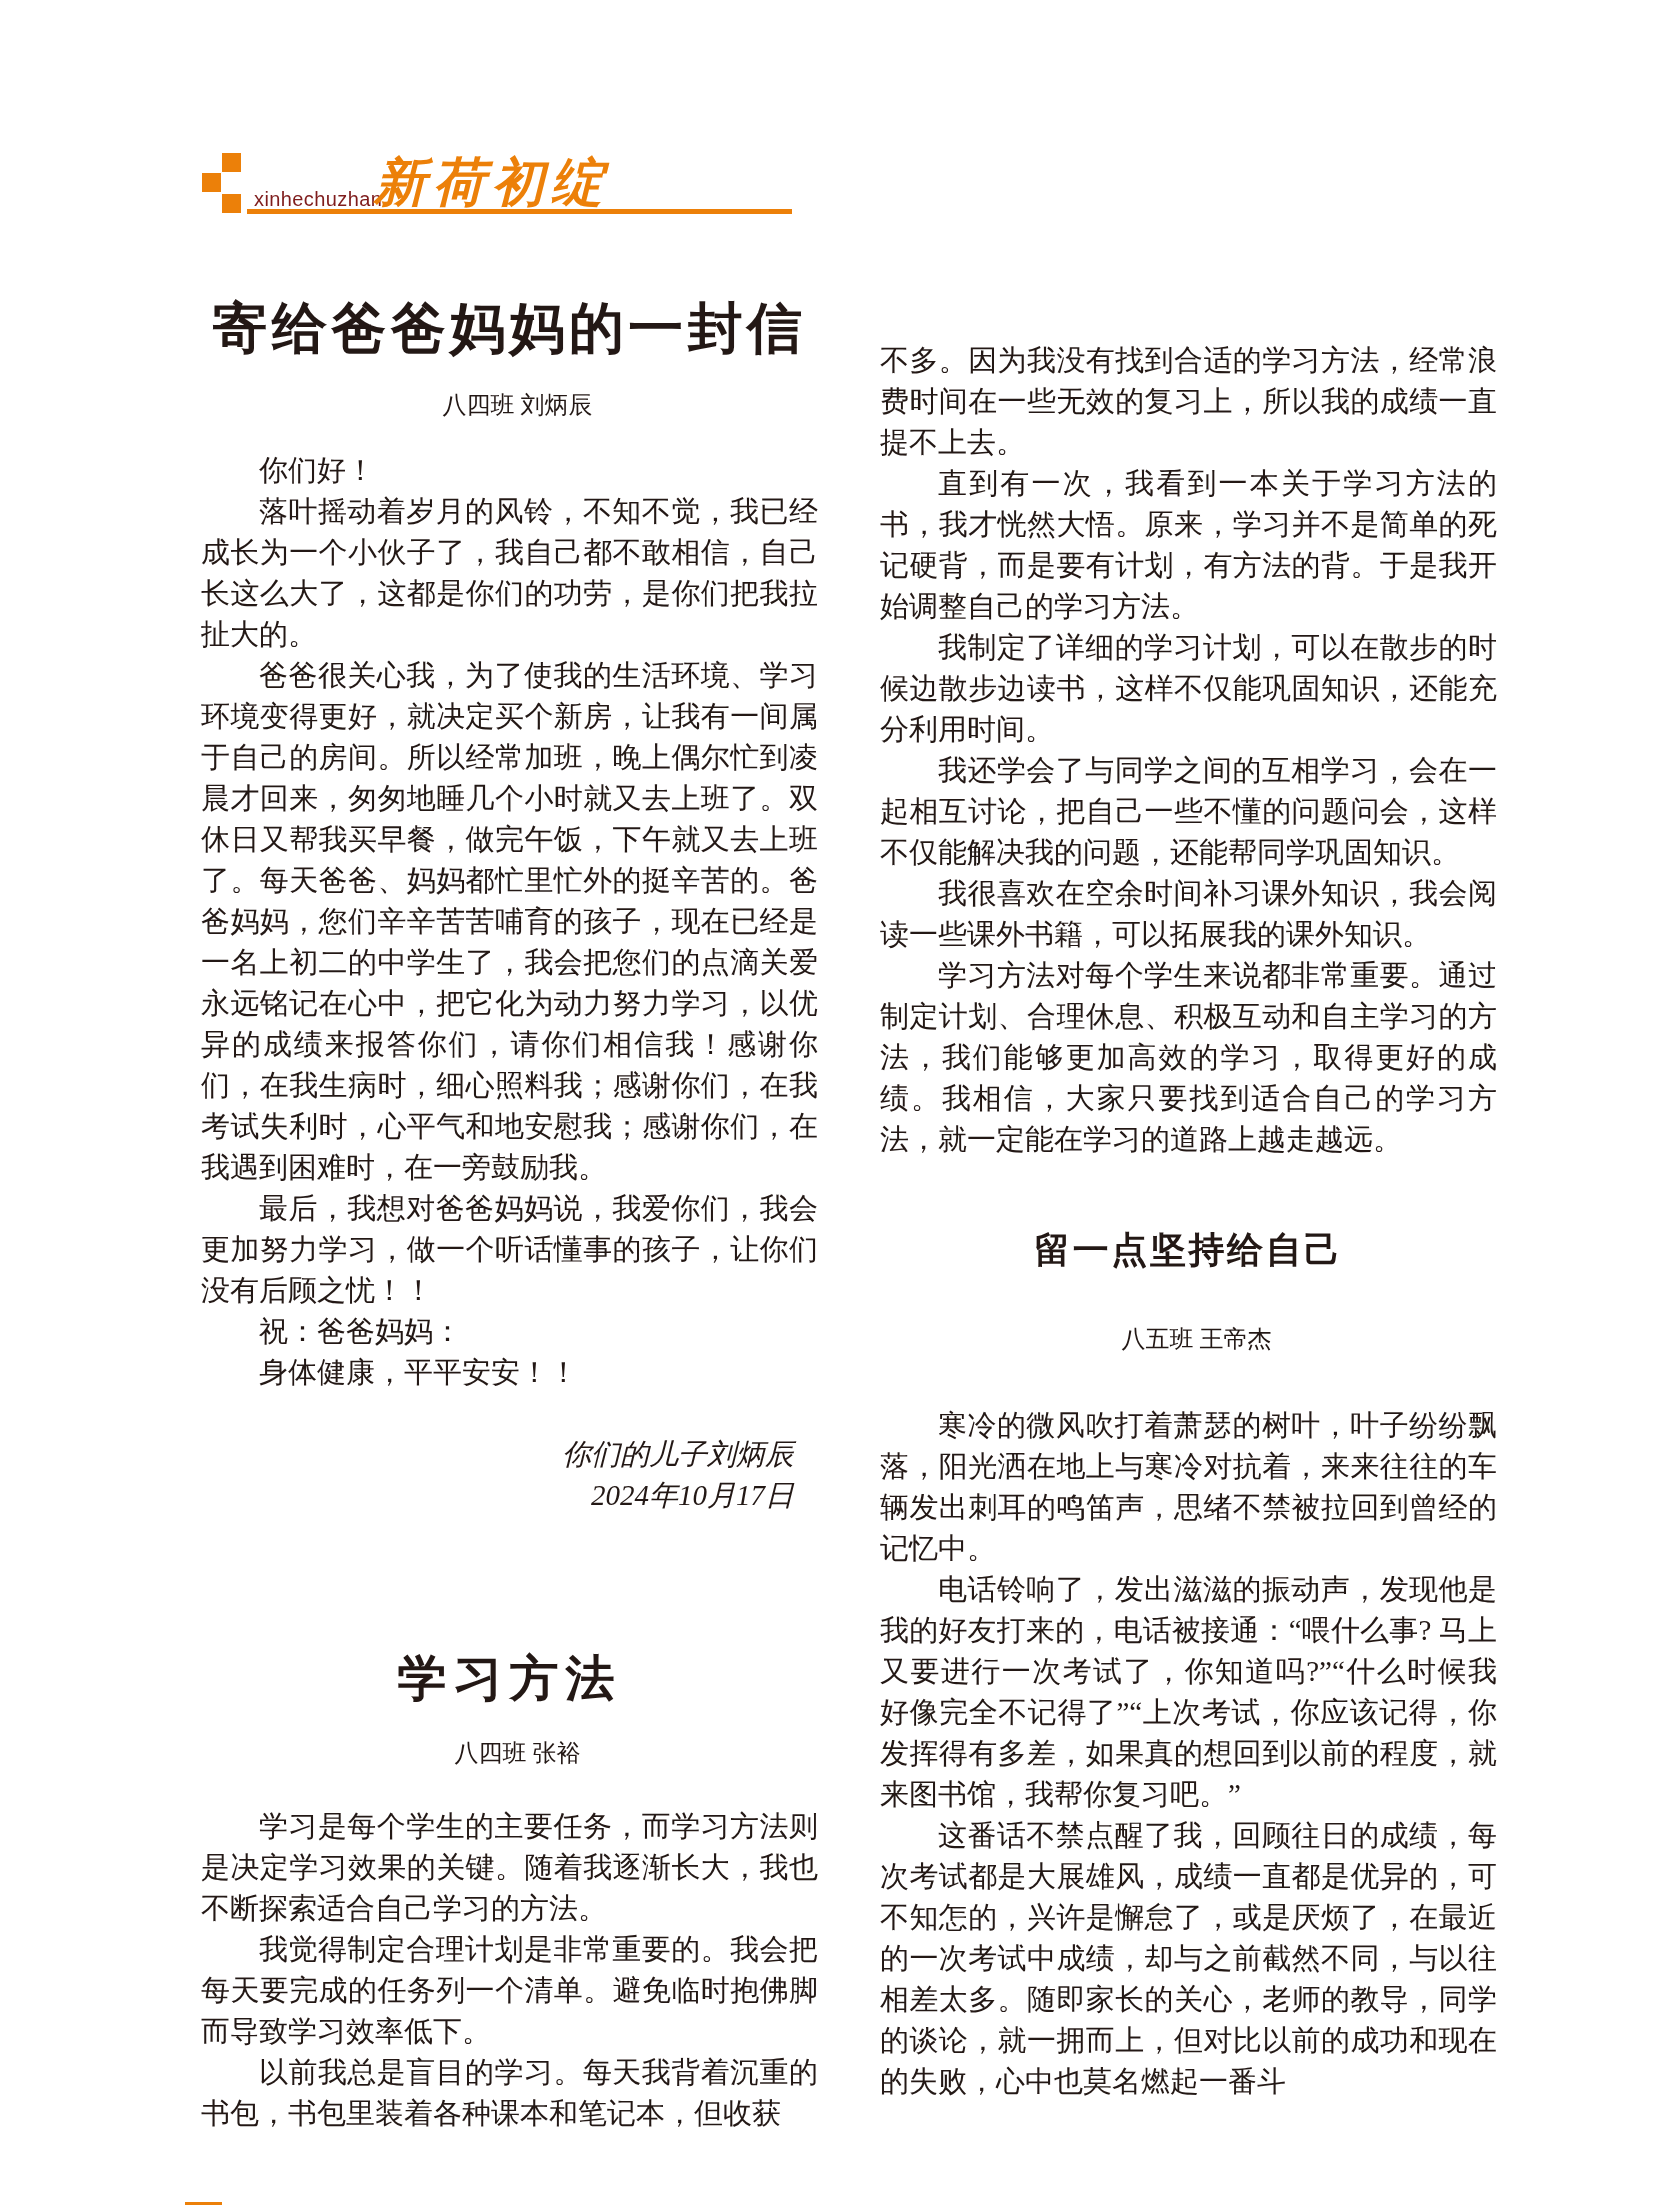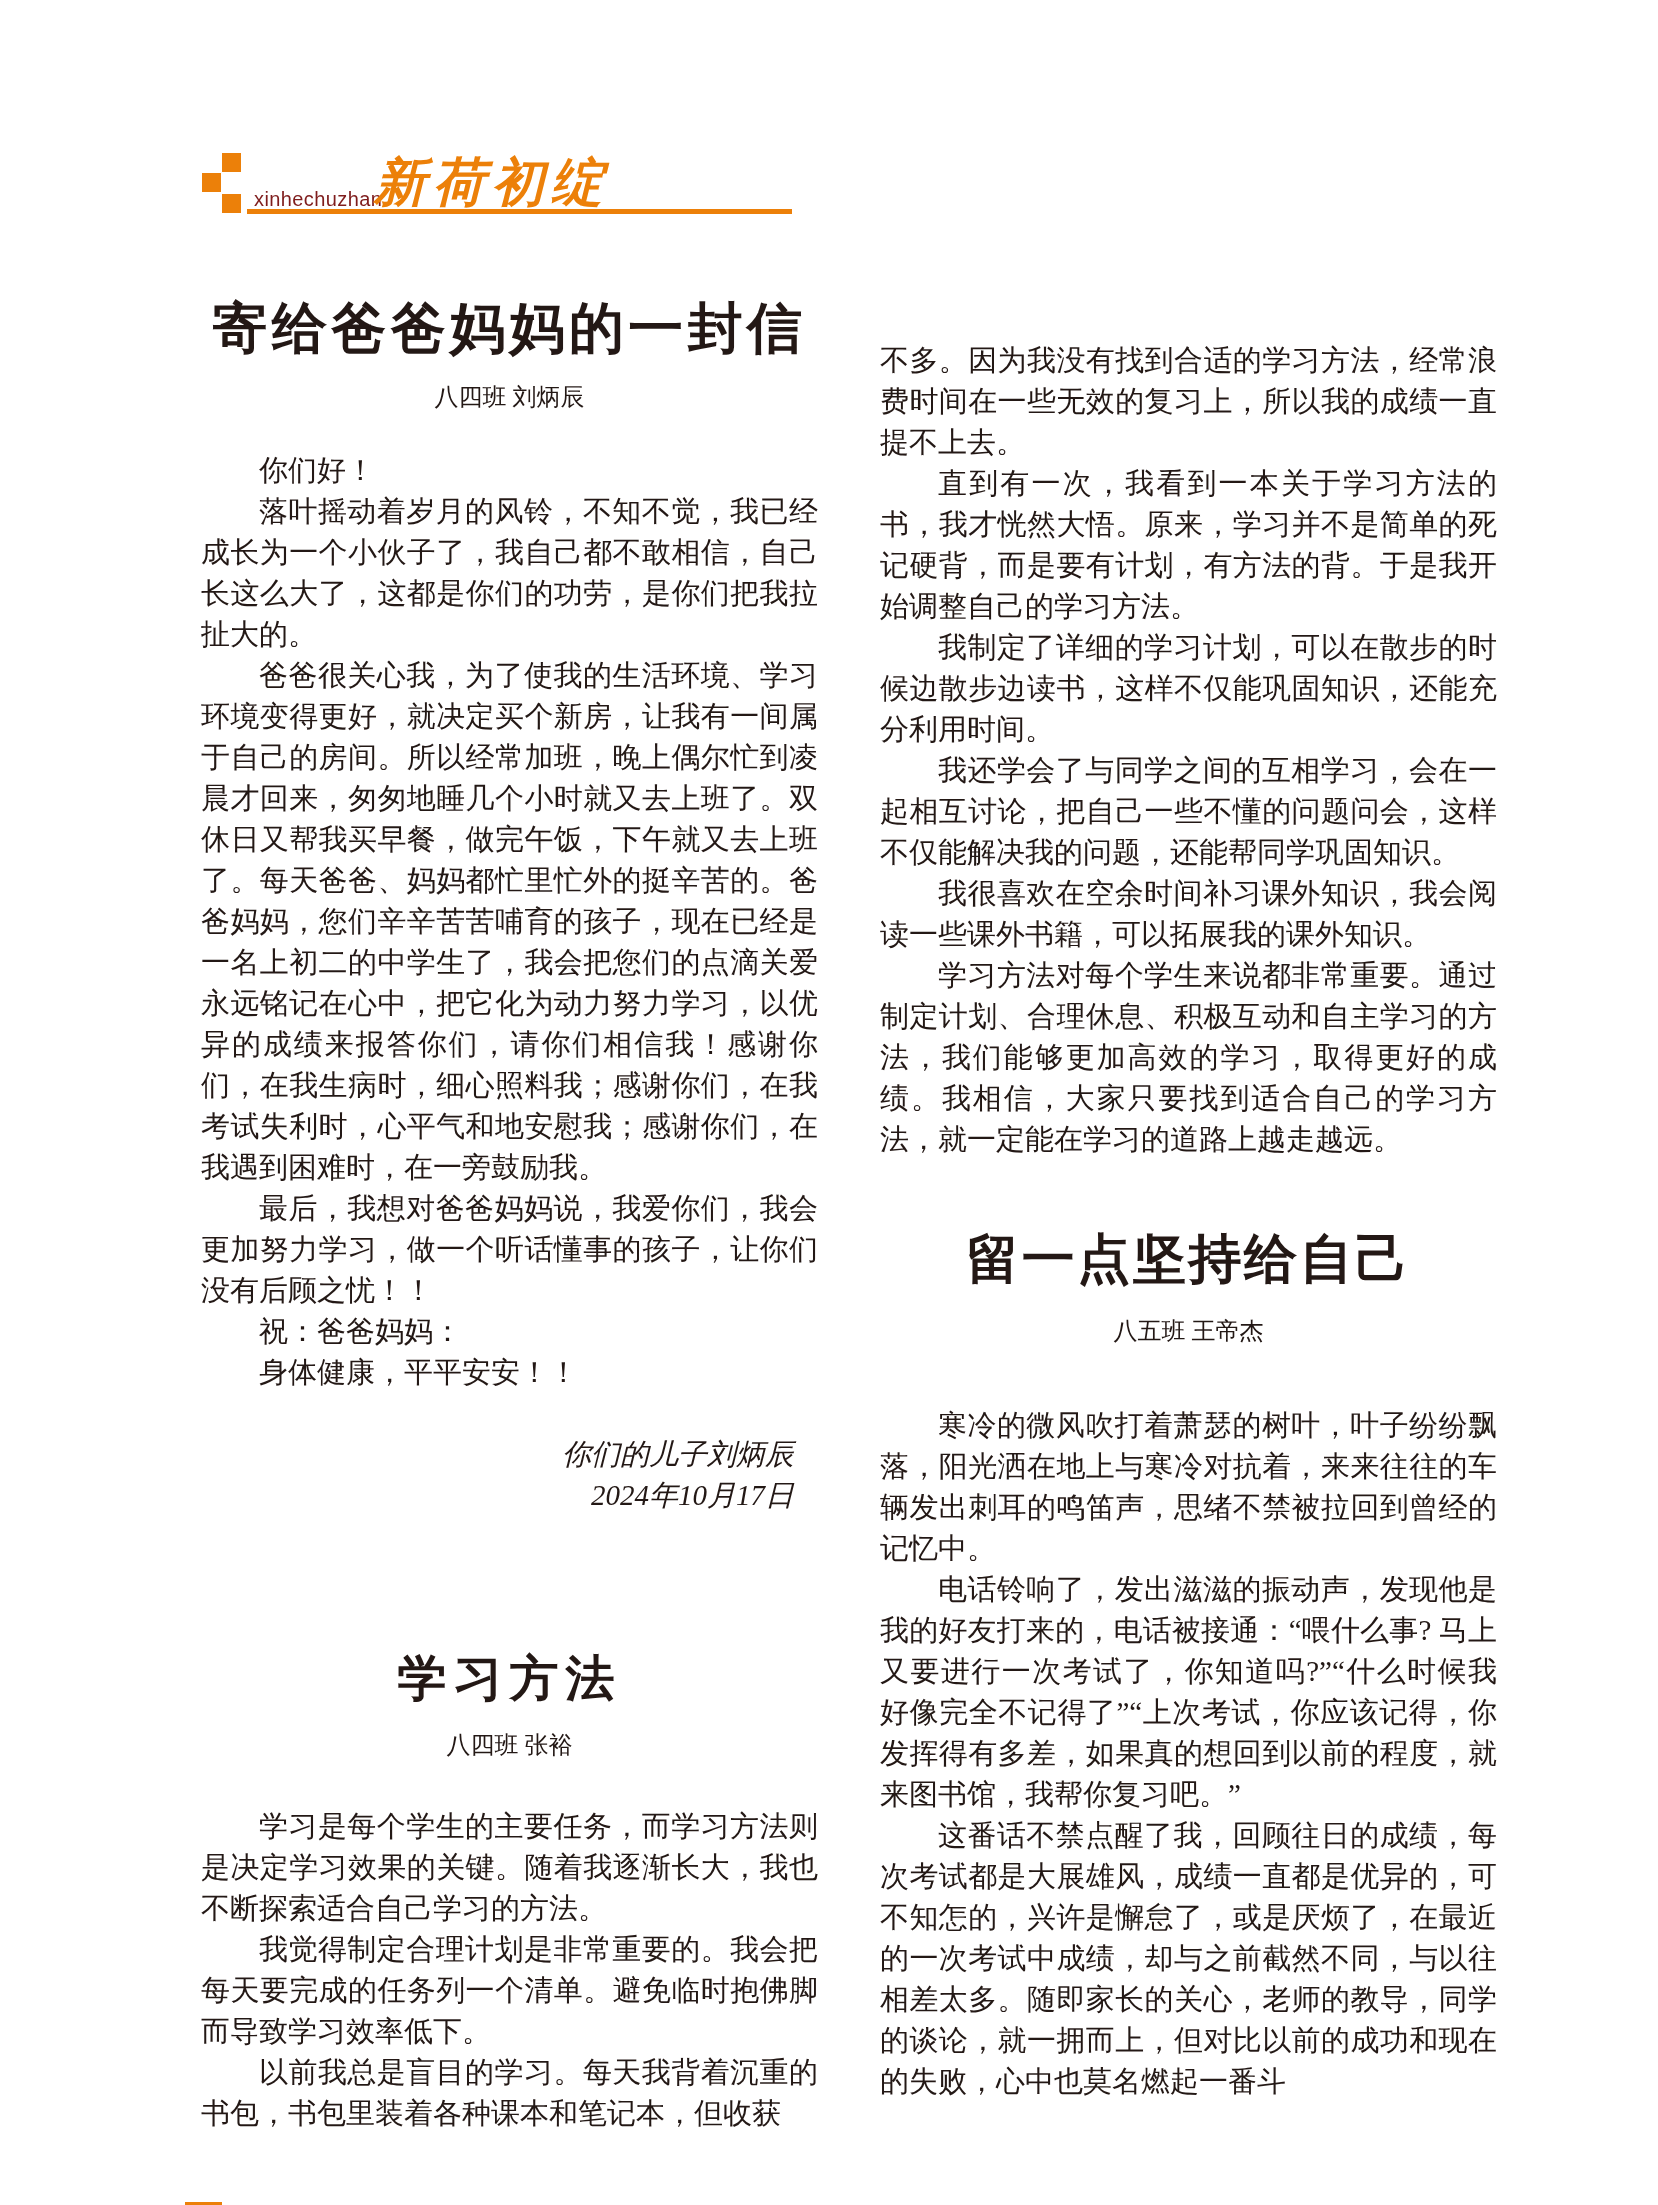--- a/index.html
+++ b/index.html
@@ -35,24 +35,24 @@
     width: 545px; height: 4.9px; background: #ec8009;
   }
 
   
   .art-title {
     position: absolute; margin: 0; text-align: center;
     font-weight: bold; color: #231815; line-height: 1.12;
   }
   .t1 { left: 201px;  top: 298px;  width: 617px; font-size: 55px; letter-spacing: 4.4px; }
   .t2 { left: 201px;  top: 1652px; width: 617px; font-size: 49px; letter-spacing: 7px; }
-  .t3 { left: 880px; top: 1230px; width: 617px; font-size: 53px; letter-spacing: 2.6px; }
+  .t3 { left: 880px; top: 1230px; width: 617px; font-size: 36px; letter-spacing: 2.6px; }
 
   .art-author {
-    position: absolute; margin: 0; text-align: center;
+    position: absolute; margin: 8px; text-align: center;
     font-size: 24px; line-height: 29px; color: #231815;
   }
   .a1 { left: 201px;  top: 383px;  width: 617px; }
   .a2 { left: 201px;  top: 1731px; width: 617px; }
   .a3 { left: 880px; top: 1317px; width: 617px; text-align: center; }
 
   
   .body-block {
     position: absolute;
     font-size: 29px; line-height: 41px;

